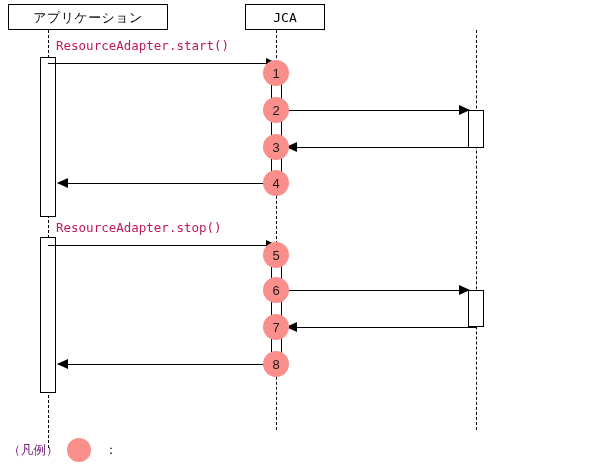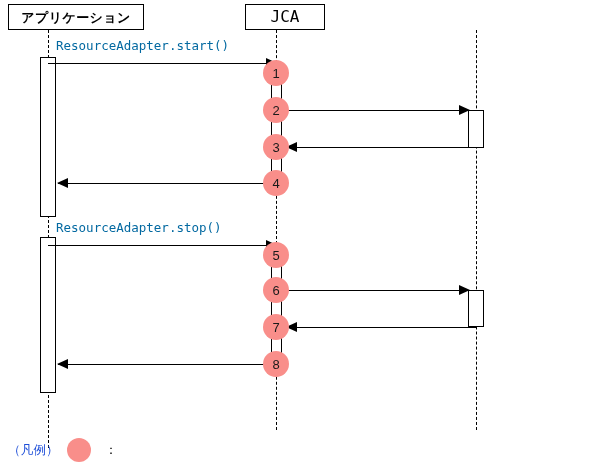--- a/index.html
+++ b/index.html
@@ -29,21 +29,21 @@
     align-items: center;
     justify-content: center;
     font-size: 13px;
     color: #000000;
     letter-spacing: 0.4px;
     line-height: 1;
     white-space: nowrap;
   }
   .participant-box.latin {
     font-family: "DejaVu Sans Mono", monospace;
-    font-size: 16px;
+    font-size: 13px;
     letter-spacing: 0;
   }
 
   
   .lifeline {
     position: absolute;
     width: 0;
     border-left: 1.5px dashed #000000;
   }
 
@@ -76,21 +76,21 @@
   }
   .arrowhead.left {
     border-right: 11px solid #000000;
   }
 
   
   .msg-label {
     position: absolute;
     font-family: "DejaVu Sans Mono", monospace;
     font-size: 12.5px;
-    color: #0369a1;
+    color: #be185d;
     white-space: nowrap;
     line-height: 1;
   }
 
   
   .trace-point {
     position: absolute;
     border-radius: 50%;
     display: flex;
     align-items: center;
@@ -104,42 +104,42 @@
 
   
   .legend {
     position: absolute;
     display: flex;
     align-items: center;
     white-space: nowrap;
   }
   .legend-title {
     font-size: 12.5px;
-    color: #1d4ed8;
+    color: #701a75;
     letter-spacing: 0.2px;
   }
   .legend-swatch {
     border-radius: 50%;
   }
   .legend-text {
     font-size: 12.5px;
     color: #000000;
     letter-spacing: 0.2px;
   }
 </style>
 </head>
 <body>
 
 <div id="canvas">
 
   <div class="lifeline" style="left:48px; top:30px; height:418px;"></div>
   <div class="lifeline" style="left:276px; top:30px; height:400px;"></div>
   <div class="lifeline" style="left:476px; top:30px; height:400px;"></div>
 
-  <div class="participant-box" style="left:8px; top:4px; width:136px; height:26px;font-weight:bold;">
+  <div class="participant-box" style="left:8px; top:4px; width:160px; height:26px;">
     <span>アプリケーション</span>
   </div>
   <div class="participant-box latin" style="left:245px; top:4px; width:80px; height:26px;">
     <span>JCA</span>
   </div>
 
   <div class="activation" style="left:40px; top:57px; width:16px; height:160px;"></div>
   <div class="activation" style="left:40px; top:237px; width:16px; height:156px;"></div>
 
   <div class="activation thin" style="left:271px; top:63px; width:11px; height:130px;"></div>

